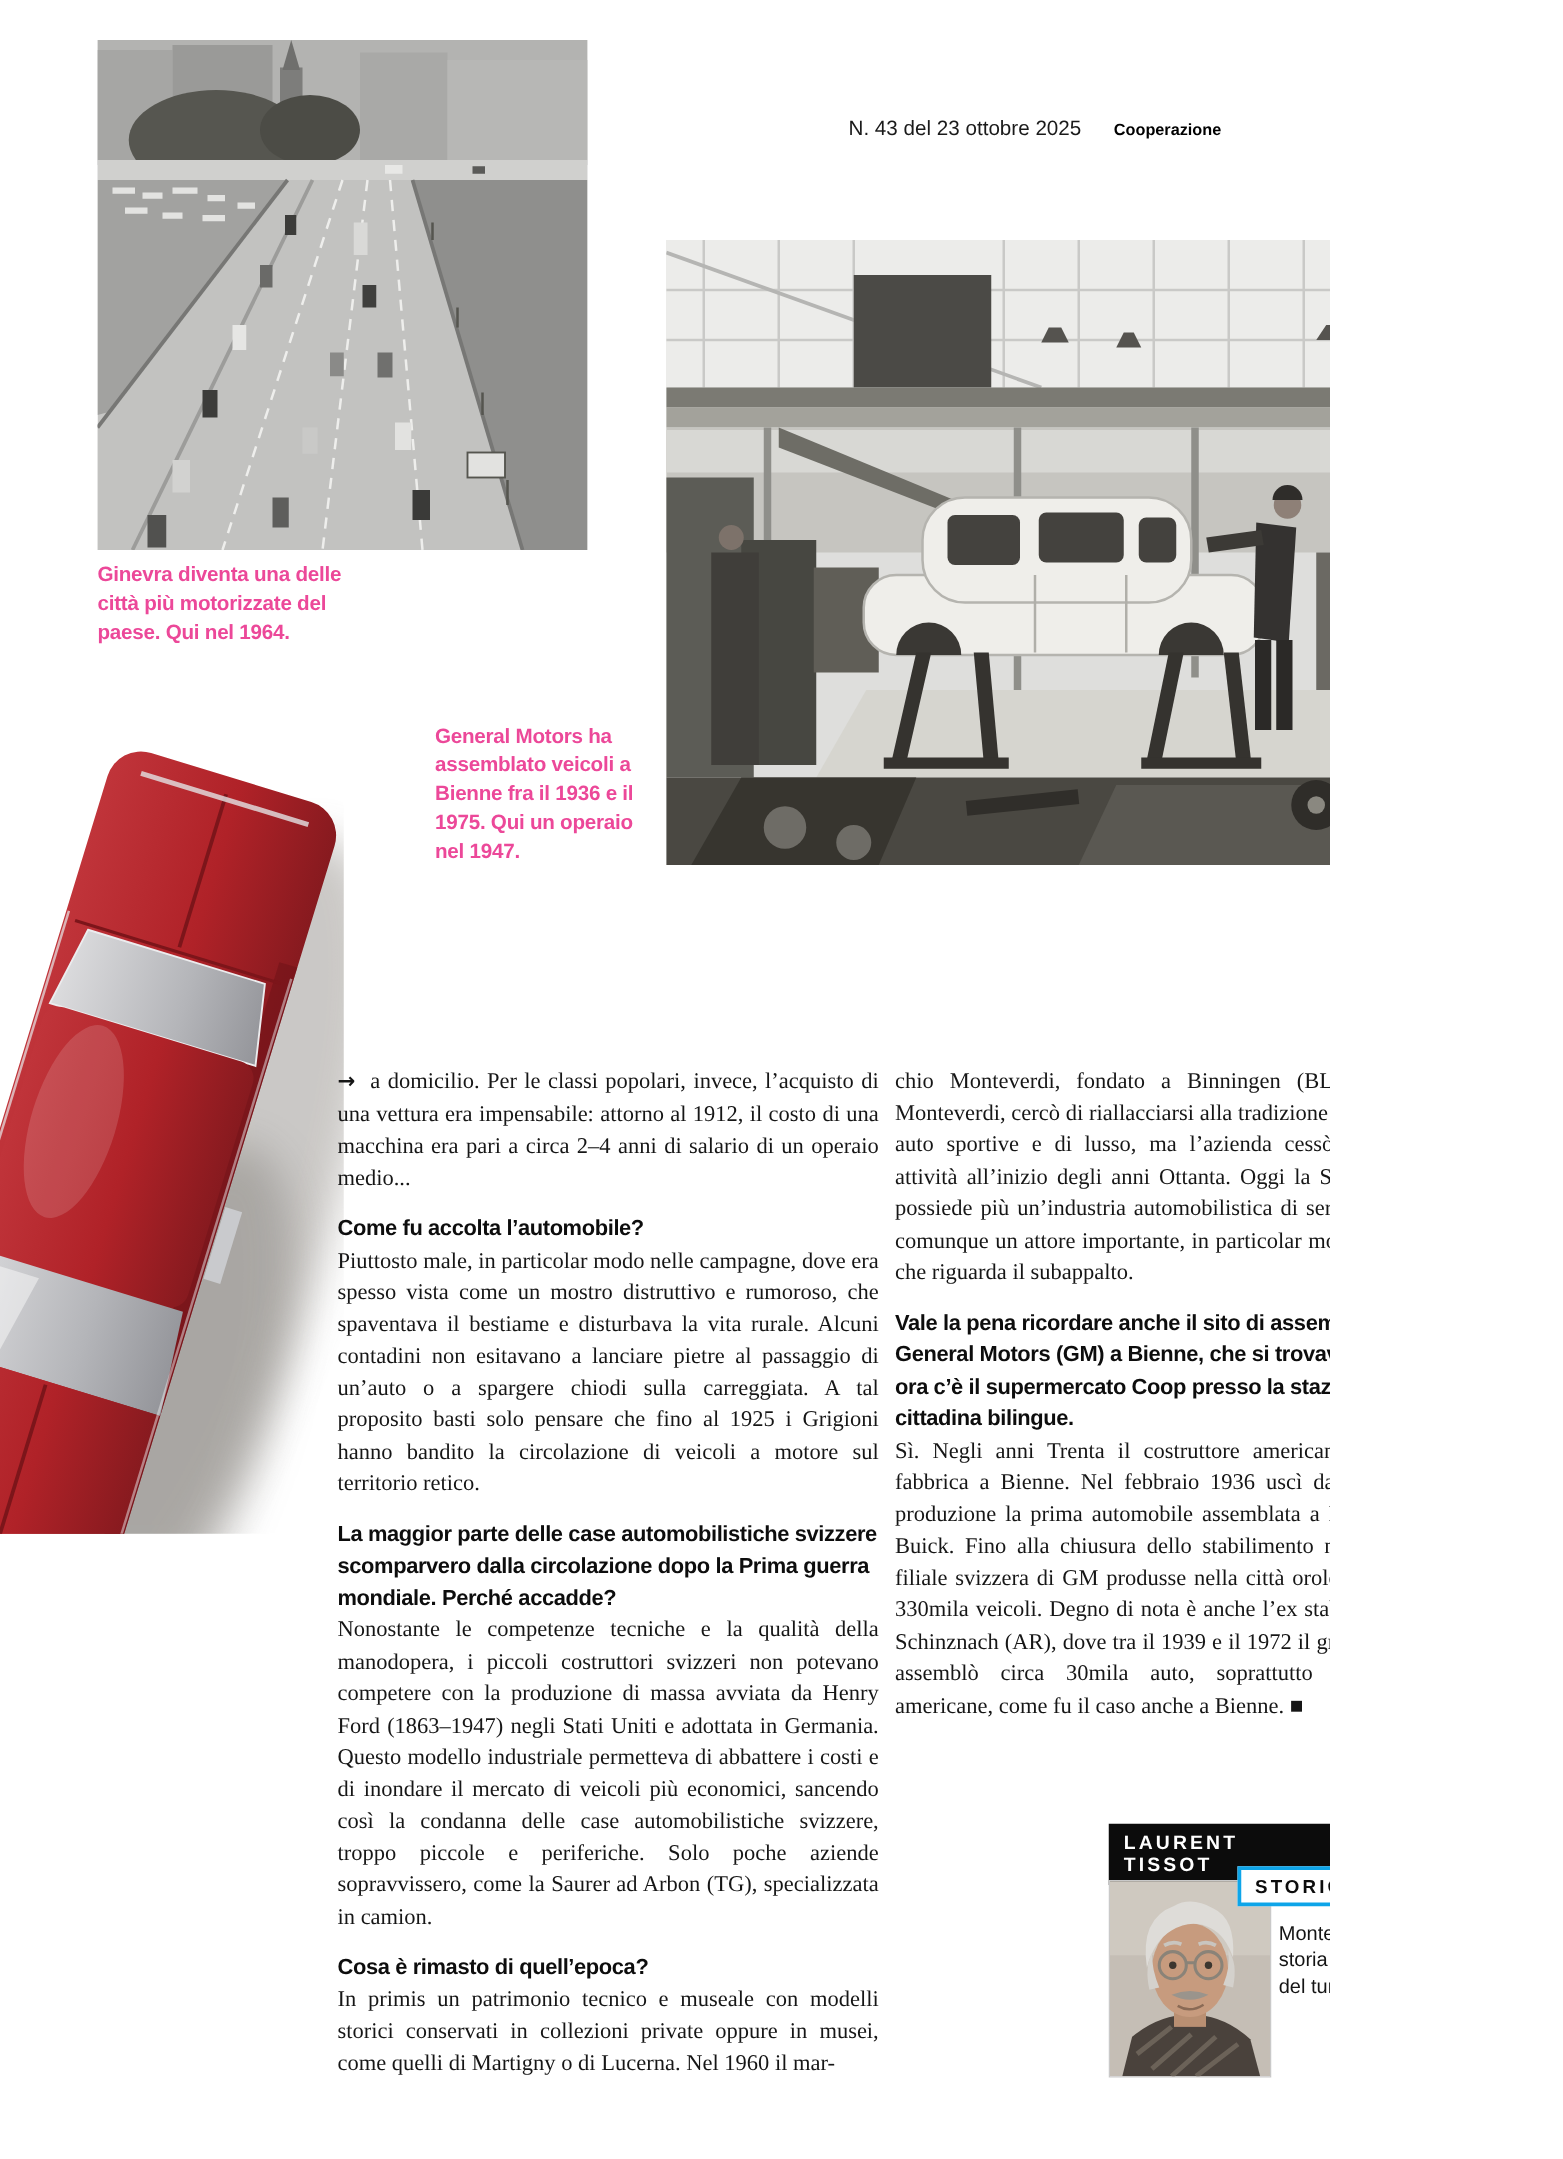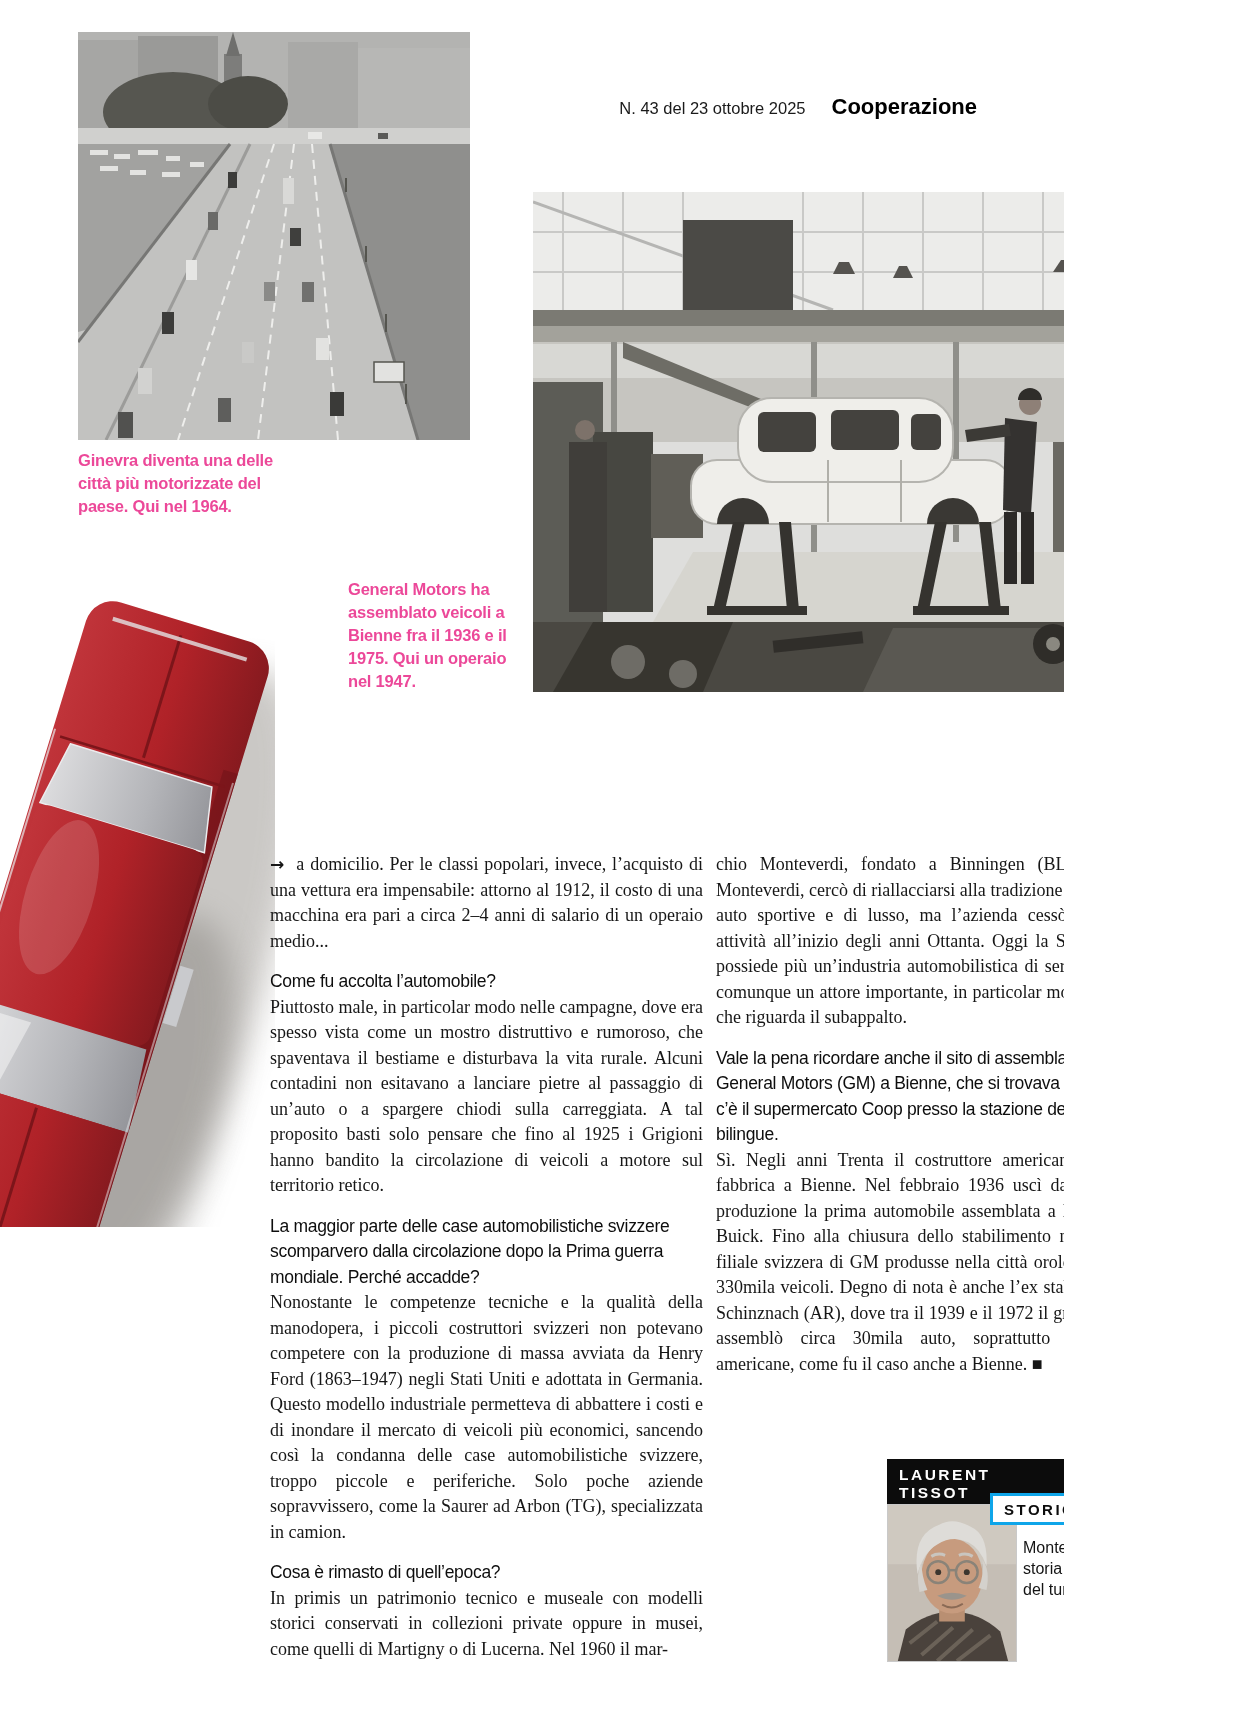--- a/index.html
+++ b/index.html
@@ -2,21 +2,21 @@
 <html><head>
 <meta charset="utf-8">
 <style>
   html,body{margin:0;padding:0;background:#ffffff;}
   .page{position:relative;width:1064px;height:1727px;background:#fff;overflow:hidden;
         font-family:"Liberation Sans",sans-serif;color:#141414;margin-top:32px;}
 
   
   .header{position:absolute;top:62px;right:87px;display:flex;align-items:baseline;gap:26px;}
   .header .issue{font-size:16.5px;color:#1a1a1a;}
-  .header .brand{font-size:22px;font-weight:bold;color:#000;}
+  .header .brand{font-size:13px;font-weight:bold;color:#000;}
 
   
   .regmark{position:absolute;left:1216px;top:31px;width:12px;height:12px;
            display:grid;grid-template-columns:6px 6px;grid-template-rows:6px 6px;}
   .regmark i{display:block;}
   .regmark .g{background:#1fa41b;} .regmark .r{background:#e01b1b;}
   .regmark .b{background:#1721d6;} .regmark .y{background:#e8e22a;}
 
   figure{margin:0;padding:0;}
   .ph-geneva{position:absolute;left:78px;top:0;width:392px;height:408px;}
@@ -35,21 +35,21 @@
   .vcredit .inner{writing-mode:vertical-rl;transform:rotate(180deg);
      font-size:10px;letter-spacing:0.5px;color:#1c1c1c;white-space:nowrap;}
   .vcredit .names{font-weight:bold;margin-top:14px;}
 
   
   .col{position:absolute;top:820px;}
   .col-left{left:270px;width:433px;}
   .col-right{left:716px;width:436px;}
   .col p{margin:0;font-family:"Liberation Serif","DejaVu Serif",serif;
          font-size:18px;line-height:25.5px;text-align:justify;color:#161616;}
-  .col .q{margin:15px 0 0 0;font-family:"Liberation Sans",sans-serif;font-weight:normal;
+  .col .q{margin:15px 0 0 0;font-family:"Liberation Sans",sans-serif;font-weight:bold;
           font-size:17.5px;line-height:25.5px;letter-spacing:-0.3px;color:#0d0d0d;text-align:left;}
   .arrow{font-family:"DejaVu Sans",sans-serif;font-weight:bold;font-size:17px;margin-right:12px;}
 
   
   .author-name{position:absolute;left:887px;top:1427px;background:#0c0c0c;color:#ffffff;
      font-weight:bold;font-size:15.5px;letter-spacing:2.5px;padding:7px 12px 6px 12px;}
   .author-role{position:absolute;left:990px;top:1461px;background:#fff;border:3px solid #0ea5e9;
      color:#0c0c0c;font-weight:bold;font-size:15px;letter-spacing:2.5px;padding:5px 11px 4px 11px;z-index:3;}
   .author-bio{position:absolute;left:1023px;top:1505px;width:158px;
      font-size:16px;line-height:21px;color:#141414;}

